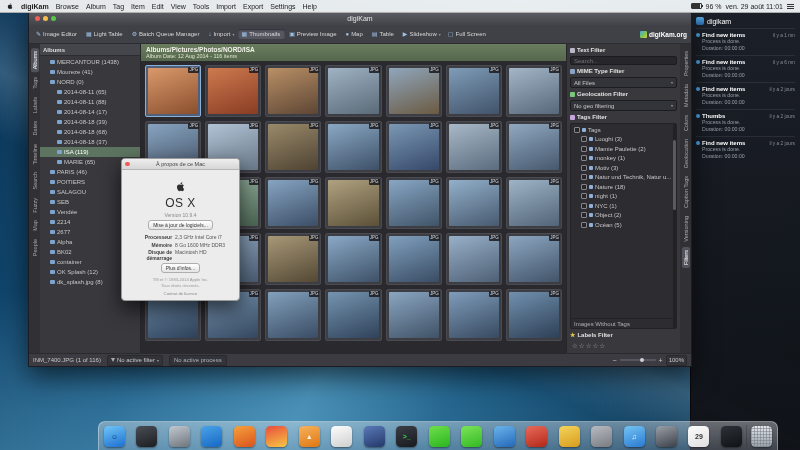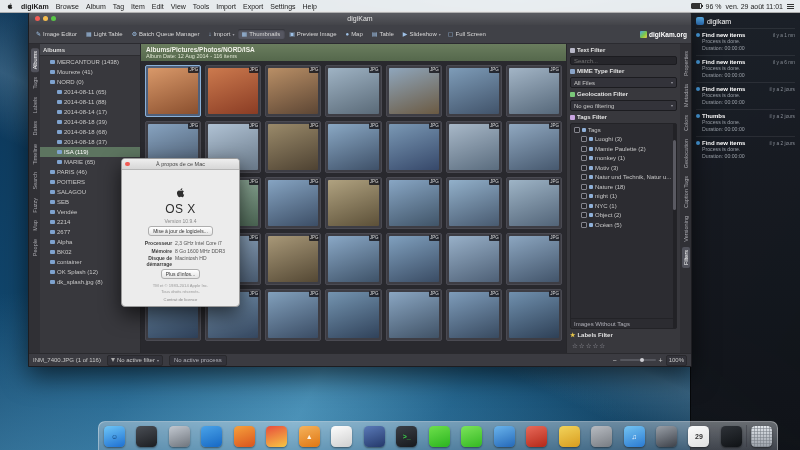--- a/index.html
+++ b/index.html
@@ -105,21 +105,21 @@
   .slider{width:36px;height:2px;background:#56575e;border-radius:1px;position:relative;}
   .knob{position:absolute;left:58%;top:-1.5px;width:4px;height:4px;border-radius:50%;background:#cfcfd4;}
   .zpct{height:9px;border:1px solid #2a2a2e;background:#33333a;border-radius:2px;display:flex;
     align-items:center;padding:0 2px;}
   
   .about{position:absolute;left:121px;top:158px;width:117px;z-index:60;background:#ececec;border-radius:4px;
     box-shadow:0 8px 20px rgba(0,0,0,.65);font-size:5.5px;color:#333;overflow:hidden;border:1px solid #9a9a9a;}
   .ab-title{height:10px;background:linear-gradient(#eeeeee,#d6d6d6);border-bottom:1px solid #b6b6b6;
     display:flex;align-items:center;justify-content:center;position:relative;font-size:5.5px;color:#444;}
   .ab-close{position:absolute;left:3px;top:2.7px;width:4.5px;height:4.5px;border-radius:50%;background:#f25c55;}
-  .ab-body{padding:16px 6px 4px;display:flex;flex-direction:column;align-items:center;gap:2px;text-align:center;}
+  .ab-body{padding:10px 6px 4px;display:flex;flex-direction:column;align-items:center;gap:2px;text-align:center;}
   .osx{font-size:12px;color:#2e2e2e;letter-spacing:.5px;}
   .ver{font-size:5px;color:#8a8a8a;}
   .ab-btn{font-size:5px;padding:1px 4px;background:linear-gradient(#ffffff,#e4e4e4);border:1px solid #aeaeae;
     border-radius:3px;color:#333;font-family:inherit;}
   .specs{width:100%;display:flex;flex-direction:column;gap:1.5px;margin-top:2px;}
   .spec{display:flex;gap:3px;font-size:5px;}
   .spec .k{width:42%;text-align:right;font-weight:bold;color:#3c3c3c;}
   .spec .v{flex:1;text-align:left;color:#555;}
   .ab-foot{font-size:4.2px;color:#9a9a9a;margin-top:2px;line-height:1.4;}
   .ab-lic{font-size:4.2px;color:#8a8a8a;}

